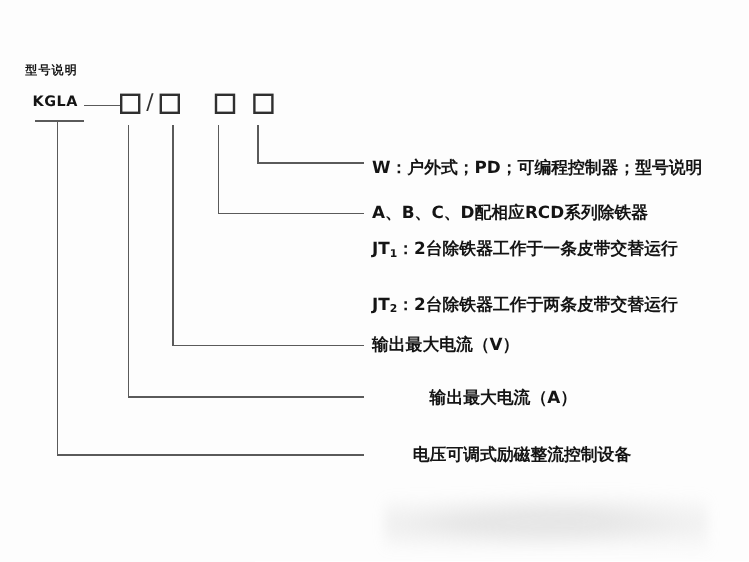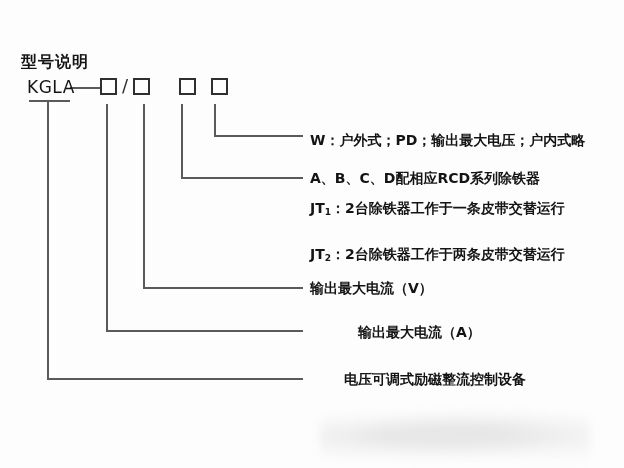--- a/index.html
+++ b/index.html
@@ -12,29 +12,29 @@
     position: relative;
     width: 624px;
     height: 468px;
     background: #fdfdfd;
     overflow: hidden;
     color: #141414;
   }
   .abs { position: absolute; }
   .section-title {
     left: 21px; top: 52px;
-    font-size: 16px;
+    font-size: 10px;
     font-weight: bold;
     letter-spacing: 1px;
     white-space: nowrap;
   }
   .model-code {
     left: 27px; top: 77px;
-    font-size: 17px;
-    font-weight: normal;
+    font-size: 12px;
+    font-weight: bold;
     letter-spacing: 0.5px;
     white-space: nowrap;
   }
   .model-box {
     width: 13px; height: 13px;
     border: 2px solid #2f2f2f;
     background: #fdfdfd;
     top: 78px;
   }
   .box-1 { left: 100px; }
@@ -105,21 +105,21 @@
 
   <div class="abs section-title">型号说明</div>
 
   <div class="abs model-code">KGLA</div>
   <div class="abs model-box box-1"></div>
   <div class="abs model-slash">/</div>
   <div class="abs model-box box-2"></div>
   <div class="abs model-box box-3"></div>
   <div class="abs model-box box-4"></div>
 
-  <div class="abs legend-label lbl-w">W：户外式；PD；输出最大电压；户内式略</div>
+  <div class="abs legend-label lbl-w">W：户外式；PD；可编程控制器；型号说明</div>
   <div class="abs legend-label lbl-abcd">A、B、C、D配相应RCD系列除铁器</div>
 
   <div class="abs legend-label lbl-jt1">
     <span>JT</span><span class="subscript">1</span><span>：2台除铁器工作于一条皮带交替运行</span>
   </div>
 
   <div class="abs legend-label lbl-jt2">
     <span>JT</span><span class="subscript">2</span><span>：2台除铁器工作于两条皮带交替运行</span>
   </div>
 

